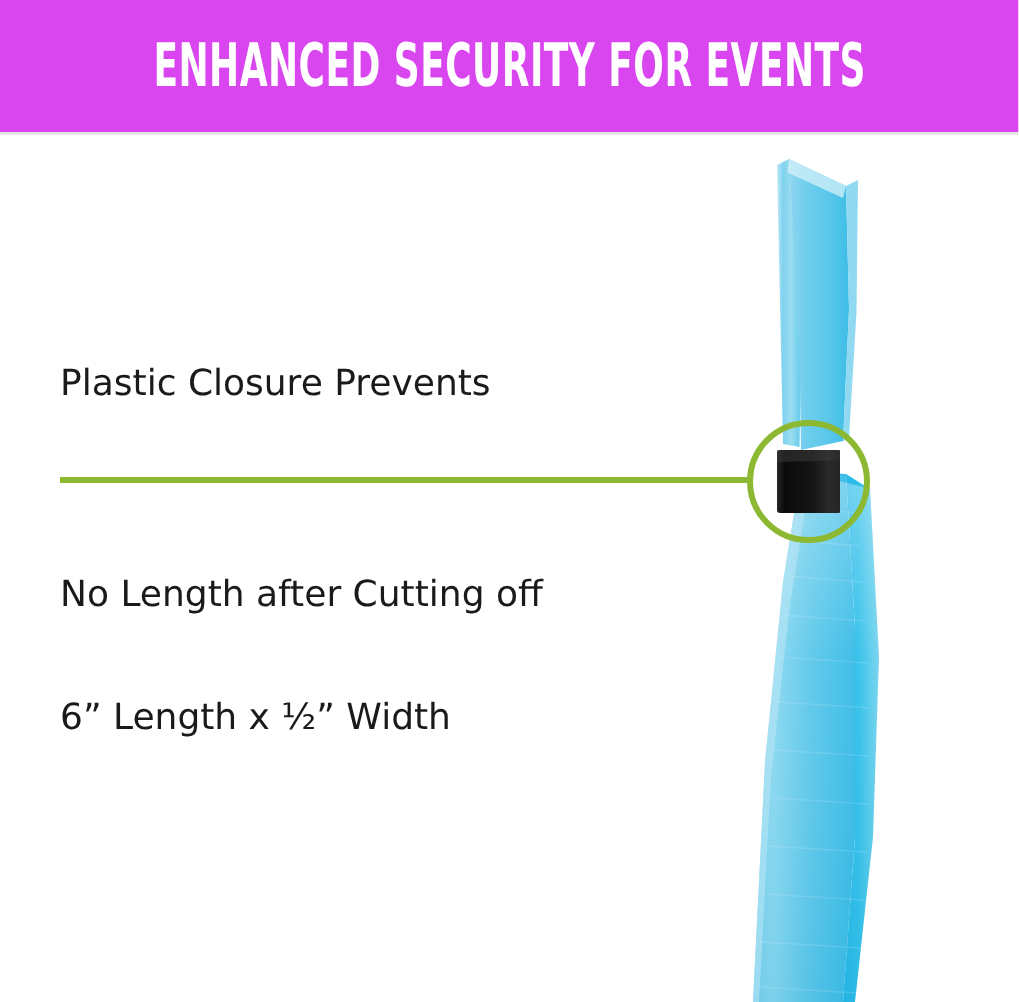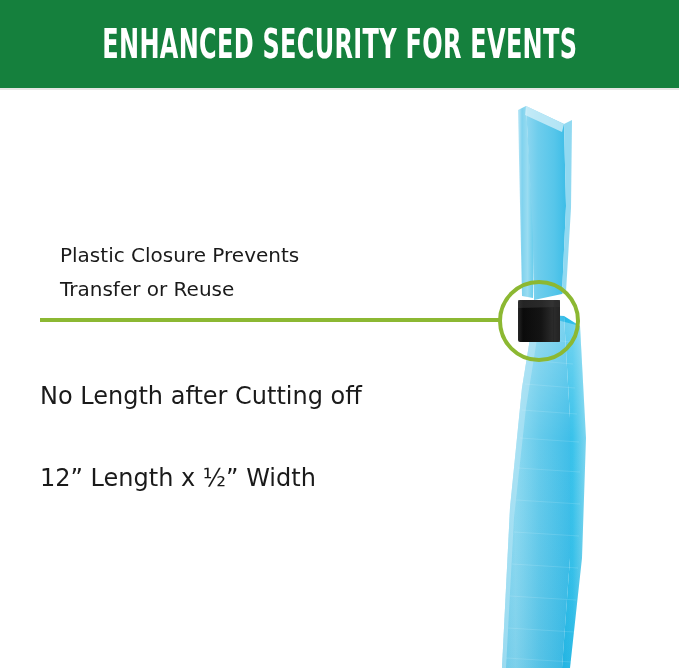--- a/index.html
+++ b/index.html
@@ -16,21 +16,21 @@
     -webkit-font-smoothing: antialiased;
   }
 
   
   .banner {
     position: absolute;
     left: 0;
     top: 0;
     width: 679px;
     height: 88px;
-    background: #15803d;
+    background: #d946ef;
     display: flex;
     align-items: center;
     justify-content: center;
     box-sizing: border-box;
   }
   .banner-title {
     color: #ffffff;
     font-family: "DejaVu Sans", sans-serif;
     font-weight: 700;
     font-size: 40px;
@@ -54,24 +54,23 @@
   .copy {
     position: absolute;
     left: 40px;
     top: 238px;
     width: 420px;
   }
   .copy-line {
     color: #1a1a1a;
     font-family: "DejaVu Sans", sans-serif;
     font-weight: 400;
-    font-size: 20px;
+    font-size: 24px;
     line-height: 34px;
     white-space: nowrap;
-    margin-left: 20px;
   }
 
   .callout-rule {
     position: absolute;
     left: 40px;
     top: 318px;
     width: 462px;
     height: 4px;
     background: #8cb832;
   }
@@ -206,18 +205,17 @@
     <path d="M 124 212 L 130 212 L 130 254 L 124 254 Z" fill="#2e2e2e" opacity="0.7"></path>
   </svg>
 </div>
 
 <div class="callout-circle"></div>
 
 <div class="callout-rule"></div>
 
 <div class="copy">
   <div class="copy-line">Plastic Closure Prevents</div>
-  <div class="copy-line">Transfer or Reuse</div>
 </div>
 
 <div class="copy-two">No Length after Cutting off</div>
 
-<div class="copy-three">12” Length x ½”  Width</div>
+<div class="copy-three">6” Length x ½”  Width</div>
 
 </body></html>

